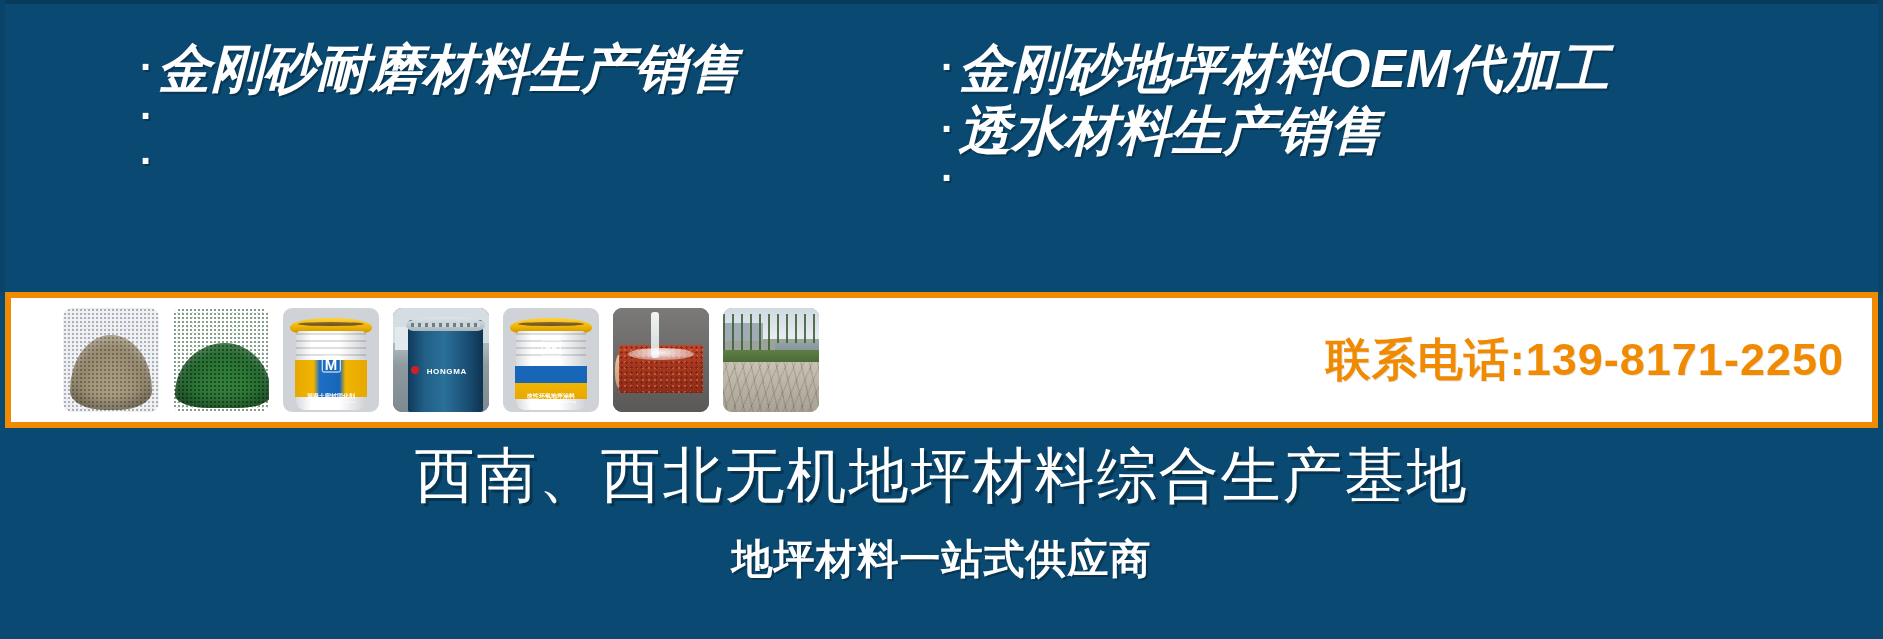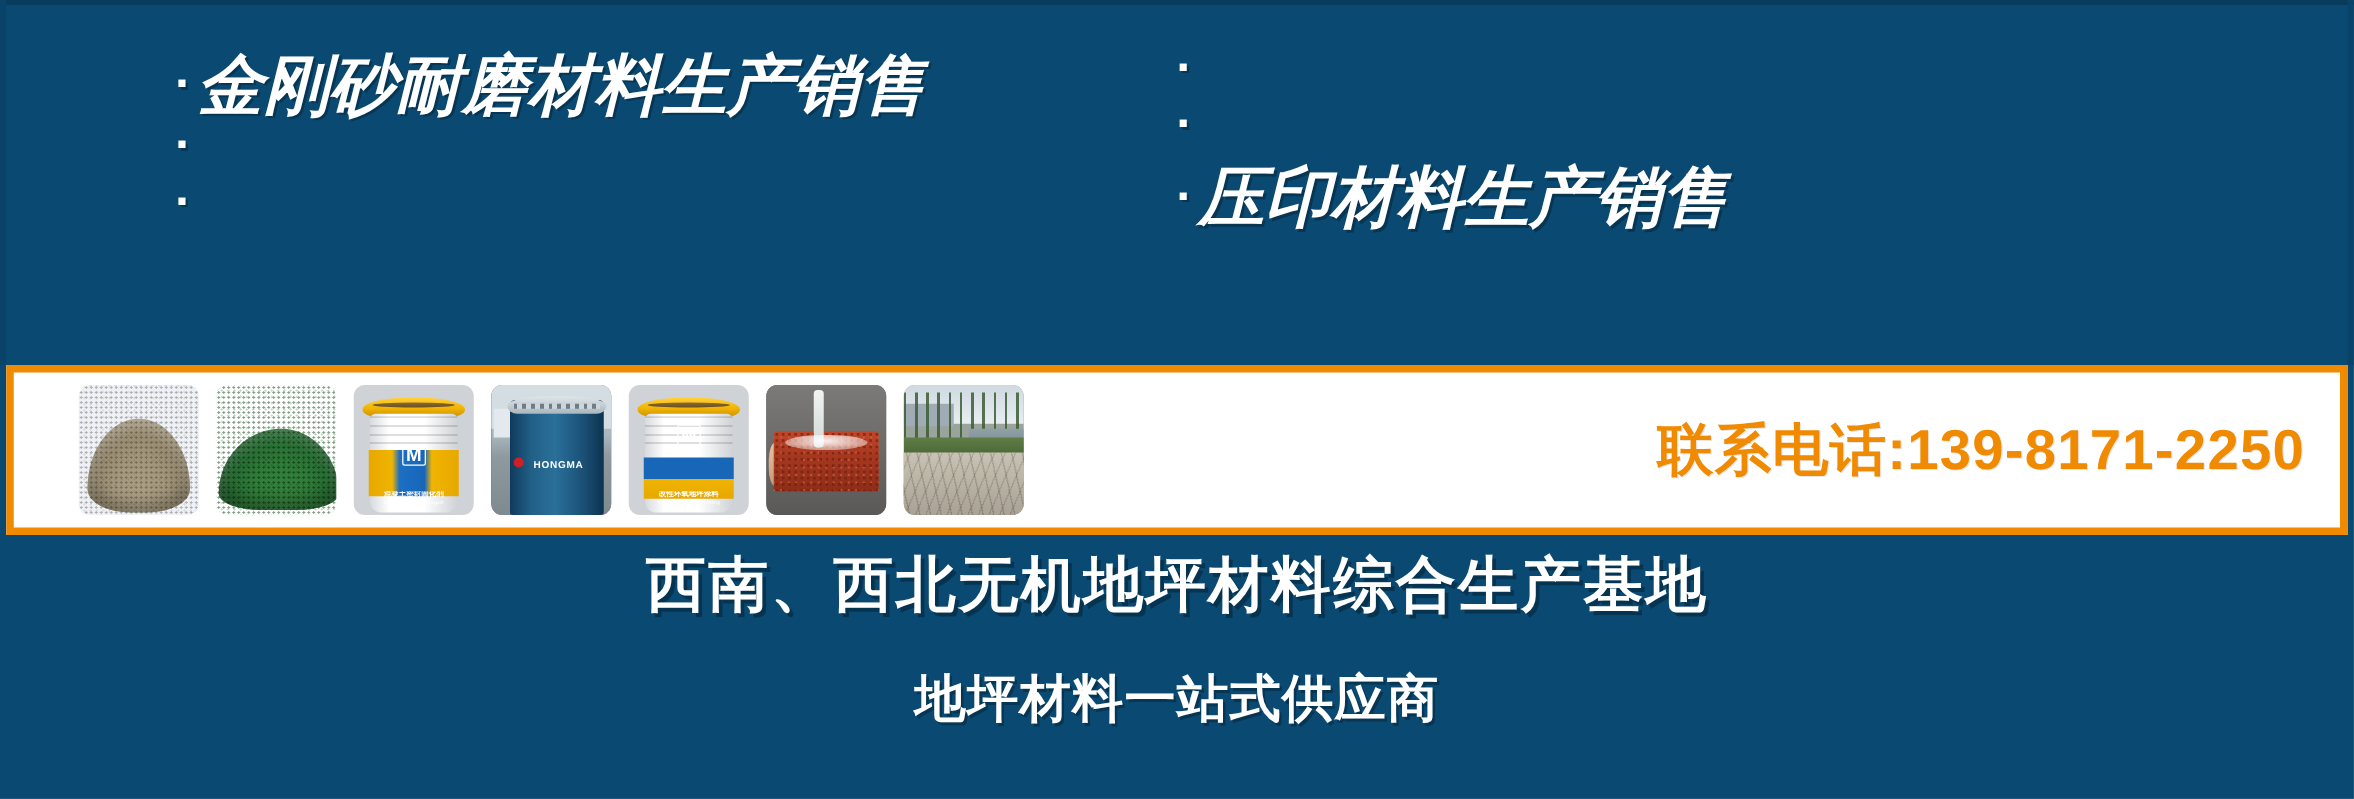--- a/index.html
+++ b/index.html
@@ -255,21 +255,21 @@
     font-size:45px;
     letter-spacing:1px;
     white-space:nowrap;
     text-shadow:1px 1px 0 rgba(0,0,0,0.10);
   }
 
   
   .head-main{
     position:absolute;left:0;top:436px;width:1883px;
     text-align:center;color:#ffffff;
-    font-size:48px;font-weight:bold;letter-spacing:2px;
+    font-size:60px;font-weight:normal;letter-spacing:2px;
     text-shadow:3px 3px 0 rgba(0,0,0,0.30);
     white-space:nowrap;
   }
   .head-sub{
     position:absolute;left:0;top:532px;width:1883px;
     text-align:center;color:#ffffff;
     font-size:41px;font-weight:bold;letter-spacing:1px;
     text-shadow:2px 2px 0 rgba(0,0,0,0.28);
     white-space:nowrap;
   }
@@ -294,27 +294,28 @@
         <span class="bul-dot">·</span>
       </div>
       <div class="bul-line">
         <span class="bul-dot">·</span>
       </div>
     </div>
 
     <div class="bul-col right">
       <div class="bul-line">
         <span class="bul-dot">·</span>
-      </div>
-      <div class="bul-line">
-        <span class="bul-dot">·</span>
-      </div>
-      <div class="bul-line">
-        <span class="bul-dot">·</span>
-        <span class="bul-txt">压印材料生产销售</span>
+        <span class="bul-txt">金刚砂地坪材料OEM代加工</span>
+      </div>
+      <div class="bul-line">
+        <span class="bul-dot">·</span>
+        <span class="bul-txt">透水材料生产销售</span>
+      </div>
+      <div class="bul-line">
+        <span class="bul-dot">·</span>
       </div>
     </div>
 
   </div>
 
   <div class="panel">
 
     <div class="thumbs">
 
       <div class="thumb t-grey">

